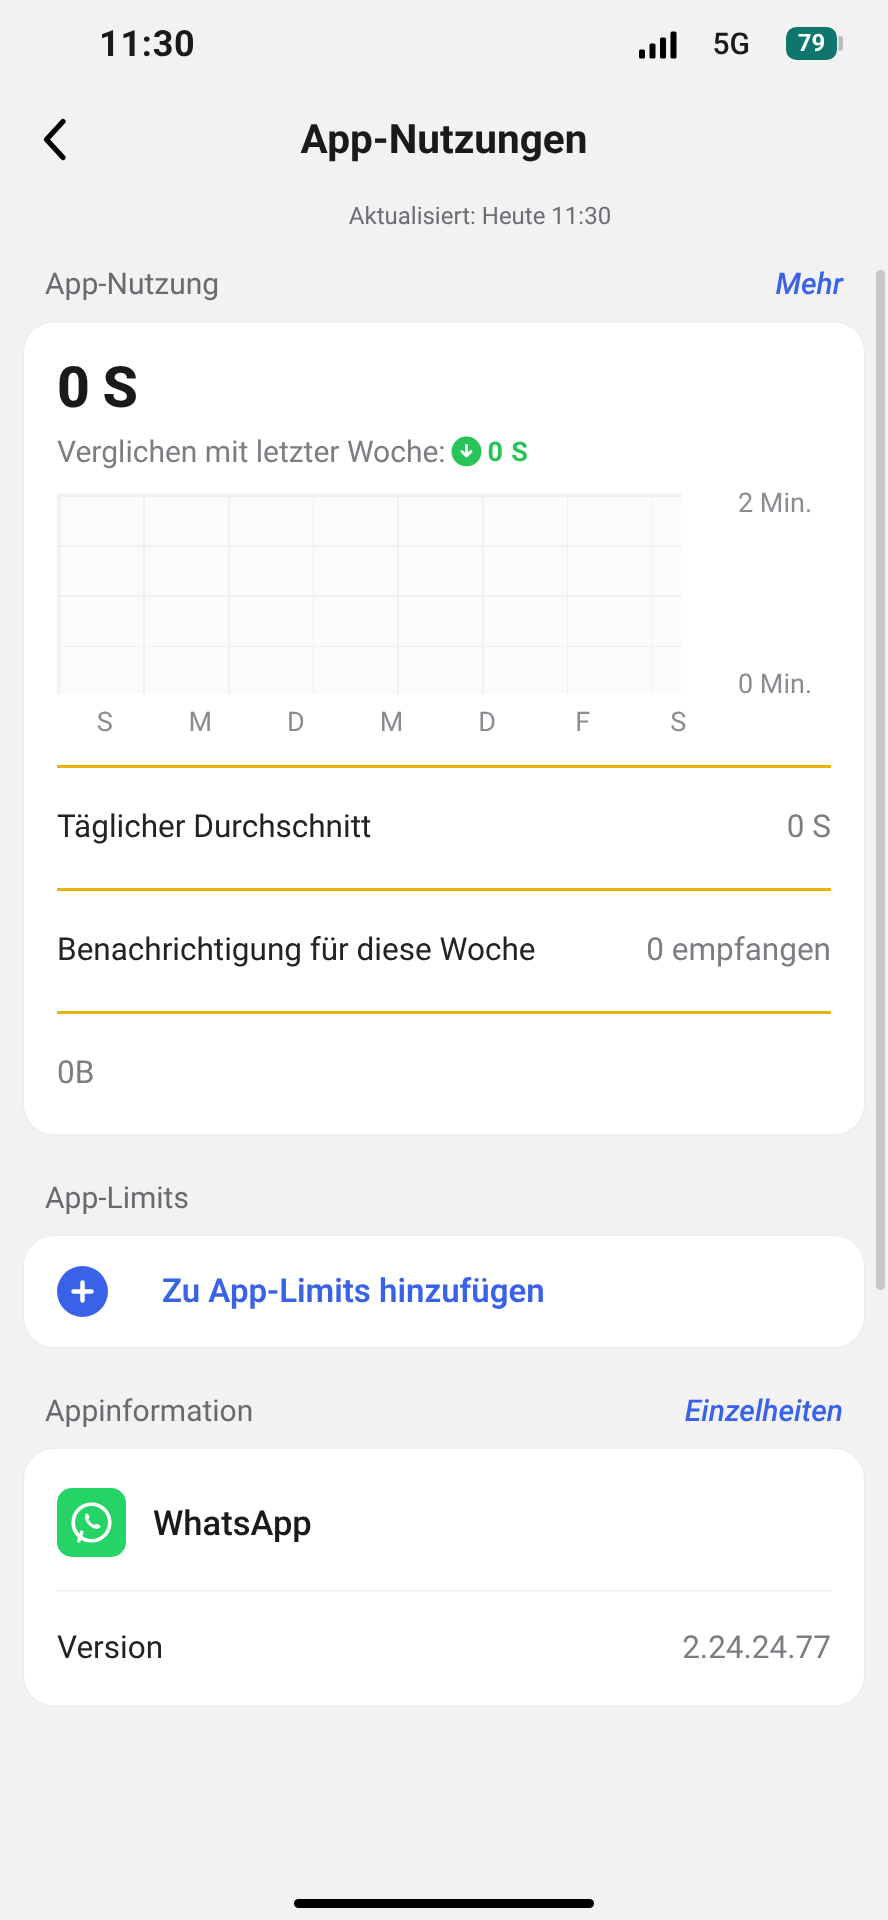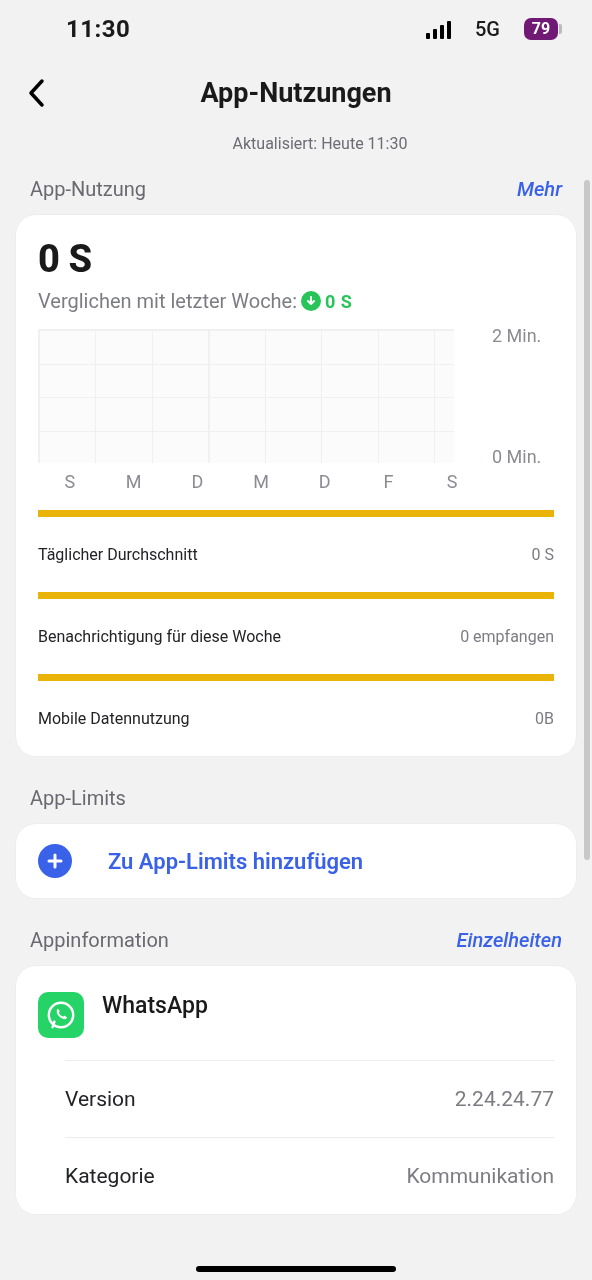--- a/index.html
+++ b/index.html
@@ -54,21 +54,21 @@
   .signal-bars span:nth-child(4){height:18px;}
   .net-label {
     font-size: 20px;
     font-weight: 500;
   }
   .battery {
     display: flex;
     align-items: center;
   }
   .battery-body {
-    background: #701a75;
+    background: #0f766e;
     color: #fff;
     border-radius: 7px;
     padding: 1px 4px;
     font-size: 16px;
     font-weight: 700;
     min-width: 34px;
     text-align: center;
     line-height: 20px;
   }
   .battery-tip {
@@ -223,22 +223,22 @@
     font-size: 18px;
   }
   .chart-xaxis .spacer { width: 70px; }
 
   
   .stat-row {
     display: flex;
     justify-content: space-between;
     align-items: center;
     padding: 28px 0;
-    border-top: 7px solid #eab308;
-    font-size: 16px;
+    border-top: 2px solid #eab308;
+    font-size: 21px;
   }
   .stat-label { color: #222326; }
   .stat-val   { color: #7b7d83; }
 
   
   .limits-card {
     padding: 20px 22px;
     display: flex;
     align-items: center;
     gap: 36px;
@@ -255,20 +255,21 @@
   .plus-circle svg { width: 20px; height: 20px; }
   .limits-text {
     color: #3a62e8;
     font-size: 22px;
     font-weight: 600;
   }
 
   
   .appinfo-row {
     display: flex;
+    align-items: center;
     gap: 18px;
     padding: 4px 0 22px 0;
   }
   .app-icon {
     width: 46px;
     height: 46px;
     border-radius: 10px;
     background: #25d366;
     display: flex;
     align-items: center;
@@ -280,21 +281,20 @@
     font-weight: 500;
     color: #1a1a1a;
   }
   .info-row {
     display: flex;
     justify-content: space-between;
     align-items: center;
     padding: 26px 0;
     border-top: 1px solid #ececee;
     font-size: 21px;
-    margin-left: 27px;
   }
   .info-label { color: #222326; }
   .info-val   { color: #7b7d83; }
 
   
   .home-indicator {
     position: absolute;
     bottom: 8px;
     left: 50%;
     transform: translateX(-50%);
@@ -373,21 +373,20 @@
 
   <div class="stat-row">
     <span class="stat-label">Täglicher Durchschnitt</span>
     <span class="stat-val">0 S</span>
   </div>
   <div class="stat-row">
     <span class="stat-label">Benachrichtigung für diese Woche</span>
     <span class="stat-val">0 empfangen</span>
   </div>
   <div class="stat-row" style="border-bottom:none;">
-    <span class="stat-label">Mobile Datennutzung</span>
     <span class="stat-val">0B</span>
   </div>
 </div>
 
 <div class="section-header" style="margin-top:30px;">
   <span>App-Limits</span>
 </div>
 <div class="card limits-card">
   <div class="plus-circle">
     <svg viewBox="0 0 20 20">
@@ -410,19 +409,15 @@
         <path d="M7 29 L9 23" stroke="#fff" stroke-width="2.6" stroke-linecap="round"></path>
         <path d="M11.5 11c0-1 1-1.6 1.8-1.2l1.1 1.8c.3.5.2 1-.2 1.4-.5.5-.5 1 .1 1.8.8 1.1 1.7 1.9 2.9 2.6.7.4 1.2.3 1.6-.2.4-.4.9-.5 1.4-.2l1.8 1.1c.5.3.5 1.2-.2 1.7-1.4 1.1-3.4.9-5.6-.5-2.3-1.5-4-3.5-4.6-5.6-.3-1 0-2 .0-2.7z" fill="#fff"></path>
       </svg>
     </div>
     <div class="app-name">WhatsApp</div>
   </div>
   <div class="info-row">
     <span class="info-label">Version</span>
     <span class="info-val">2.24.24.77</span>
   </div>
-  <div class="info-row">
-    <span class="info-label">Kategorie</span>
-    <span class="info-val">Kommunikation</span>
-  </div>
 </div>
 
 <div class="home-indicator"></div>
 
 </body></html>

